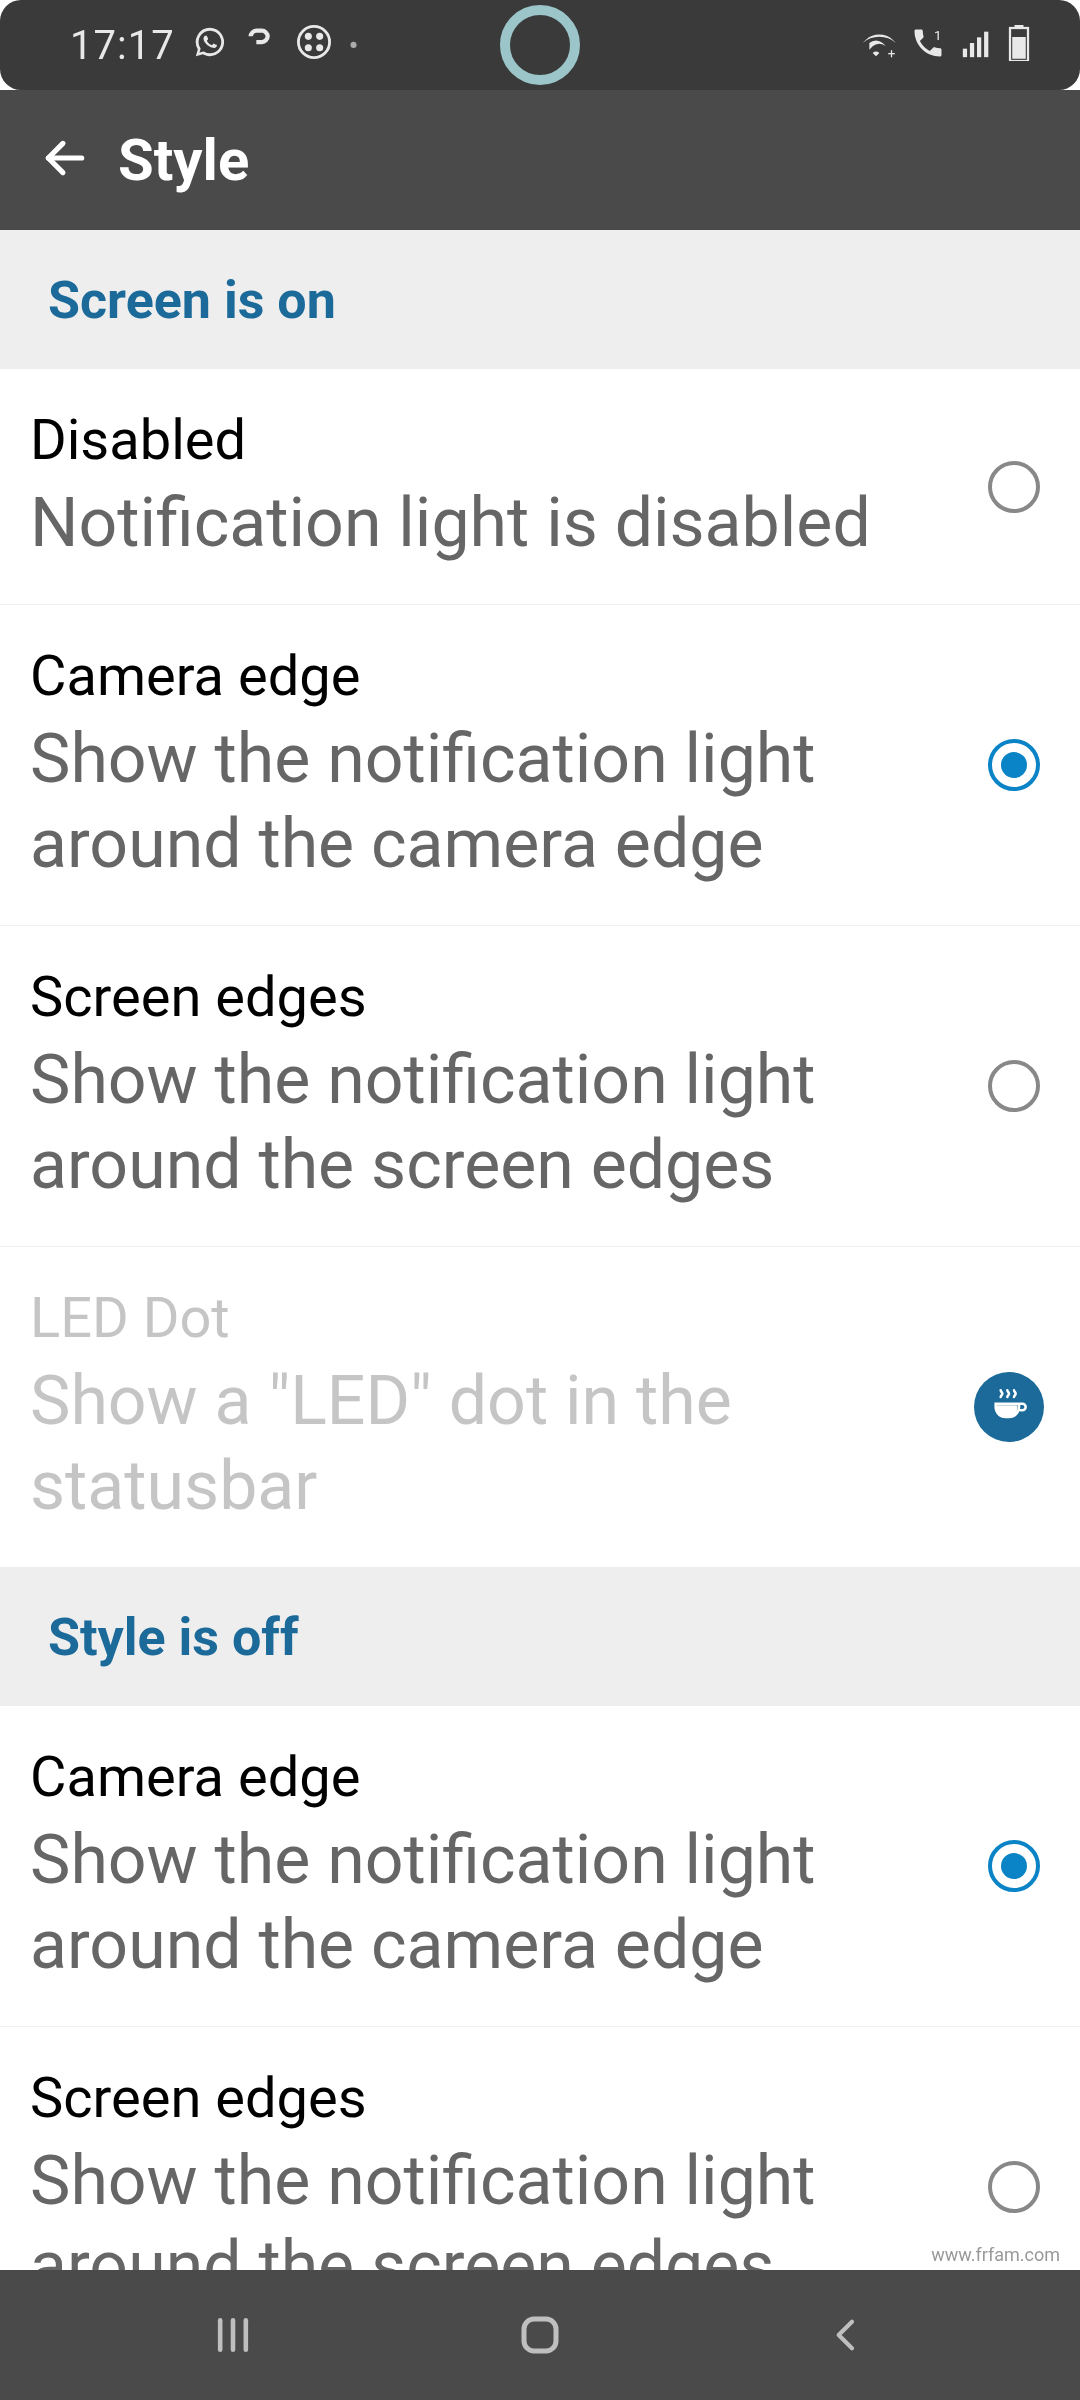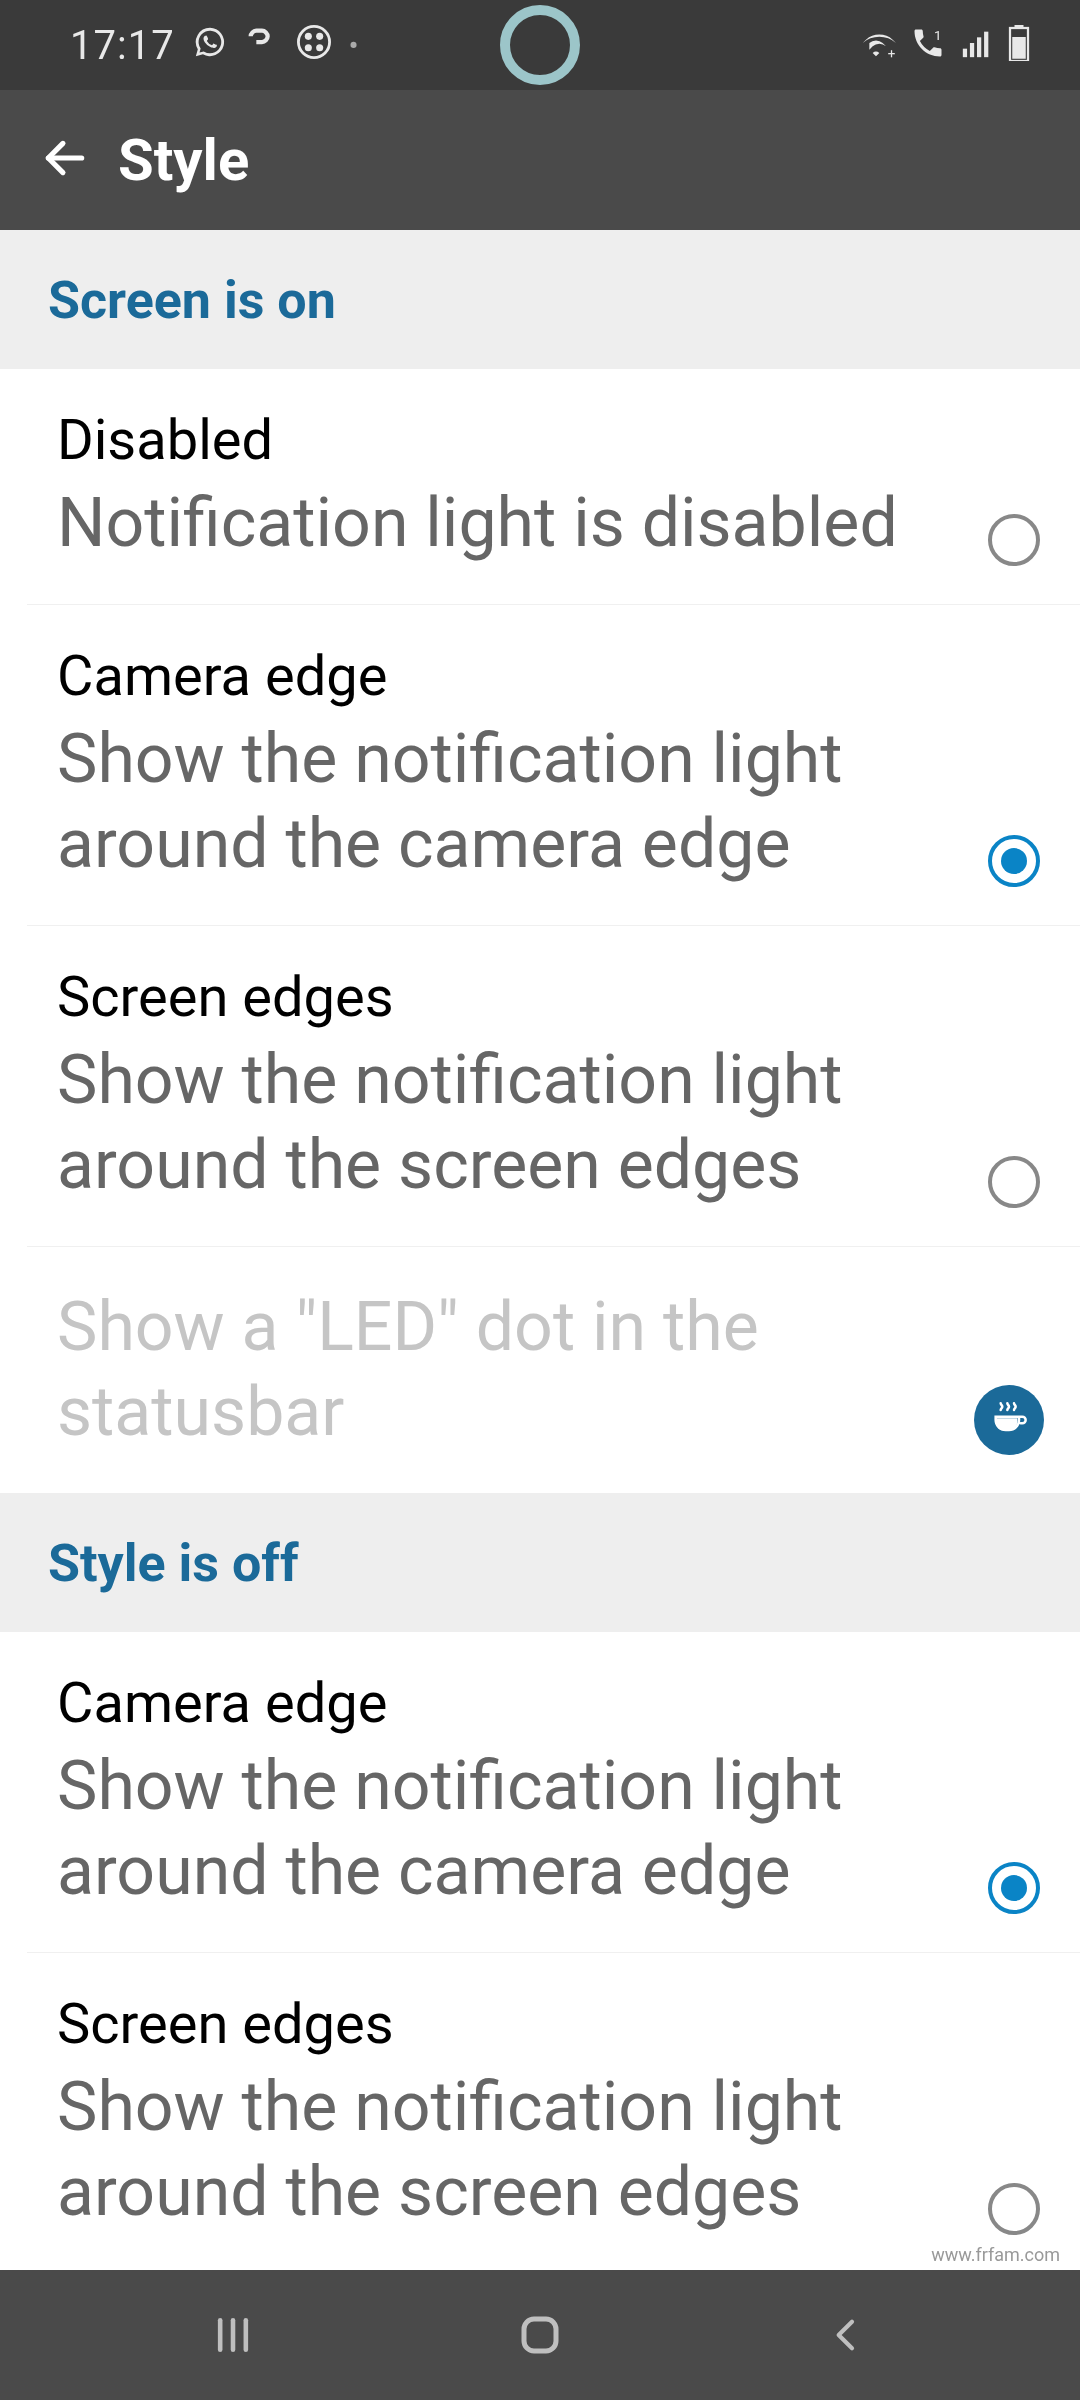--- a/index.html
+++ b/index.html
@@ -7,20 +7,21 @@
   
   .status-bar {
     height: 90px;
     background: #3a3a3a;
     display: flex;
     align-items: center;
     justify-content: space-between;
     padding: 0 50px 0 70px;
     color: #e8e8e8;
     position: relative;
+    border-radius: 21px;
   }
   .status-left { display: flex; align-items: center; gap: 18px; font-size: 40px; }
   .status-time { font-weight: 400; letter-spacing: 1px; }
   .status-right { display: flex; align-items: center; gap: 14px; }
   .status-camera-ring {
     position: absolute;
     left: 50%;
     top: 50%;
     transform: translate(-50%, -50%);
     width: 80px; height: 80px;
@@ -42,25 +43,24 @@
     background: #eeeeee;
     padding: 40px 48px 38px;
     color: #1b6a99;
     font-size: 52px;
     font-weight: 700;
   }
   
   .list { background: #fff; }
   .item {
     display: flex;
-    align-items: flex-end;
+    align-items: center;
     padding: 38px 30px 38px 30px;
     border-bottom: 1px solid #f0f0f0;
     position: relative;
-    margin-left: 27px;
   }
   .item:last-child { border-bottom: none; }
   .item-text { flex: 1; min-width: 0; padding-right: 20px; }
   .item-title { font-size: 56px; color: #000; font-weight: 400; margin-bottom: 8px; }
   .item-sub { font-size: 68px; color: #666; line-height: 1.25; }
   .item.disabled .item-title { color: #c5c5c5; }
   .item.disabled .item-sub { color: #c5c5c5; }
   
   .radio {
     width: 52px; height: 52px;
@@ -204,20 +204,21 @@
   <div class="item">
     <div class="item-text">
       <div class="item-title">Screen edges</div>
       <div class="item-sub">Show the notification light around the screen edges</div>
     </div>
     <div class="radio"></div>
   </div>
 
   <div class="item disabled">
     <div class="item-text">
+      <div class="item-title">LED Dot</div>
       <div class="item-sub">Show a "LED" dot in the statusbar</div>
     </div>
     <div class="premium-badge">
       <svg width="40" height="40" viewBox="0 0 24 24" fill="#fff">
           <path d="M4 10h14v2a6 6 0 0 1-6 6h-2a6 6 0 0 1-6-6zm14 0h2a2 2 0 0 1 0 4h-1M7 6c0-1 1-1 1-2s-1-1-1-2M11 6c0-1 1-1 1-2s-1-1-1-2M15 6c0-1 1-1 1-2s-1-1-1-2" stroke="#fff" stroke-width="1.5" fill="none" stroke-linecap="round"></path>
           <path d="M4 11h13v2a5.5 5.5 0 0 1-5.5 5.5h-2A5.5 5.5 0 0 1 4 13z" fill="#fff"></path>
         </svg>
     </div>
   </div>
 

